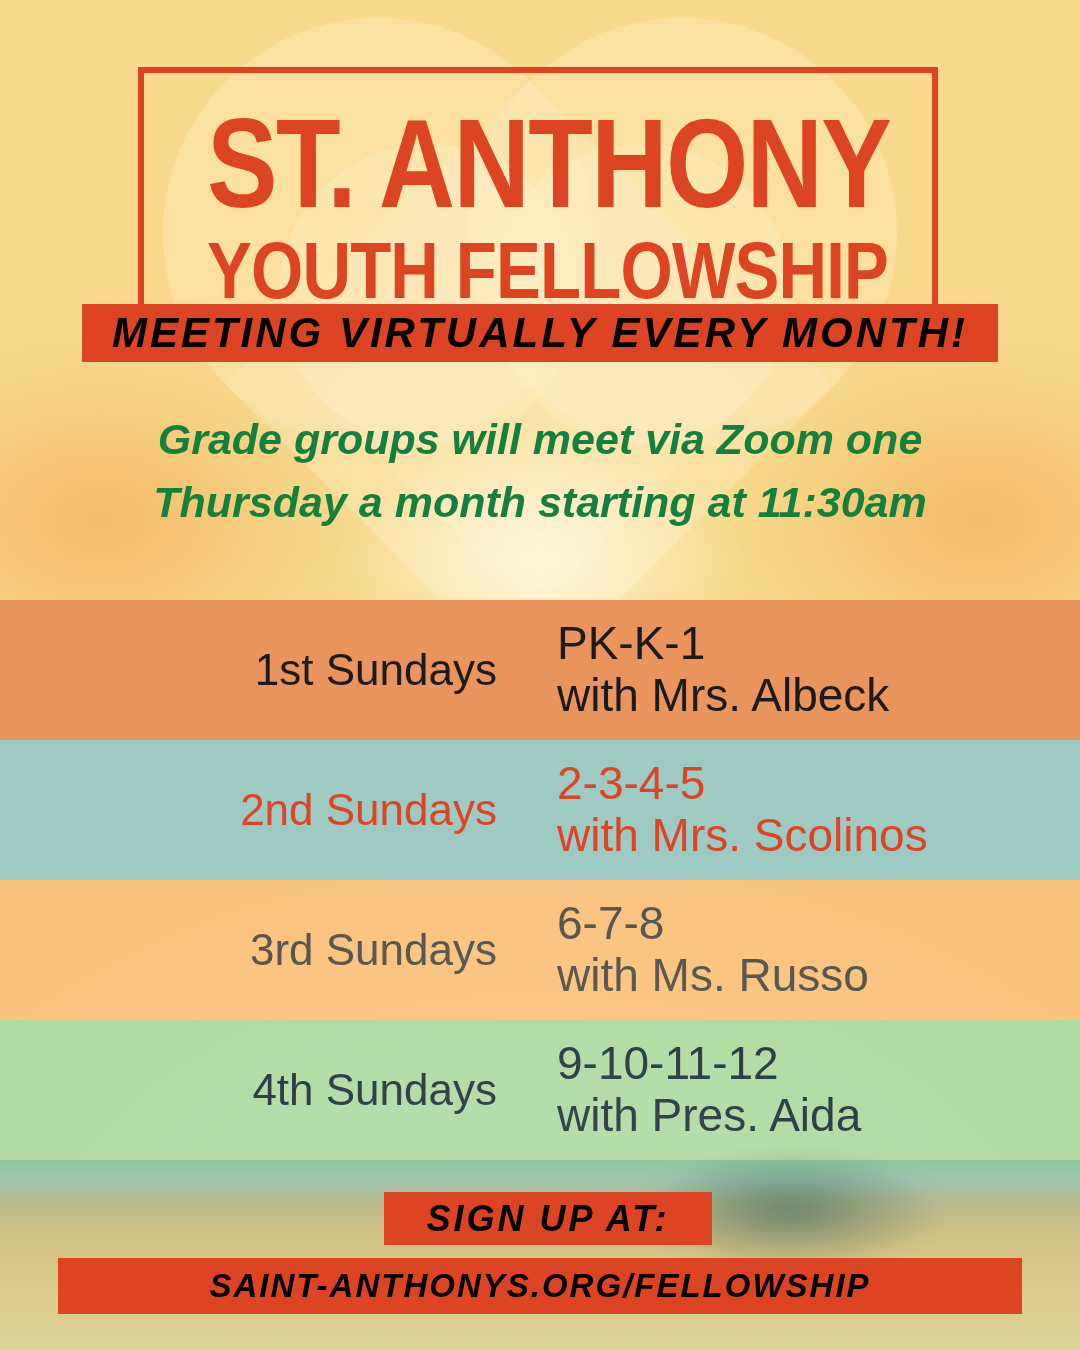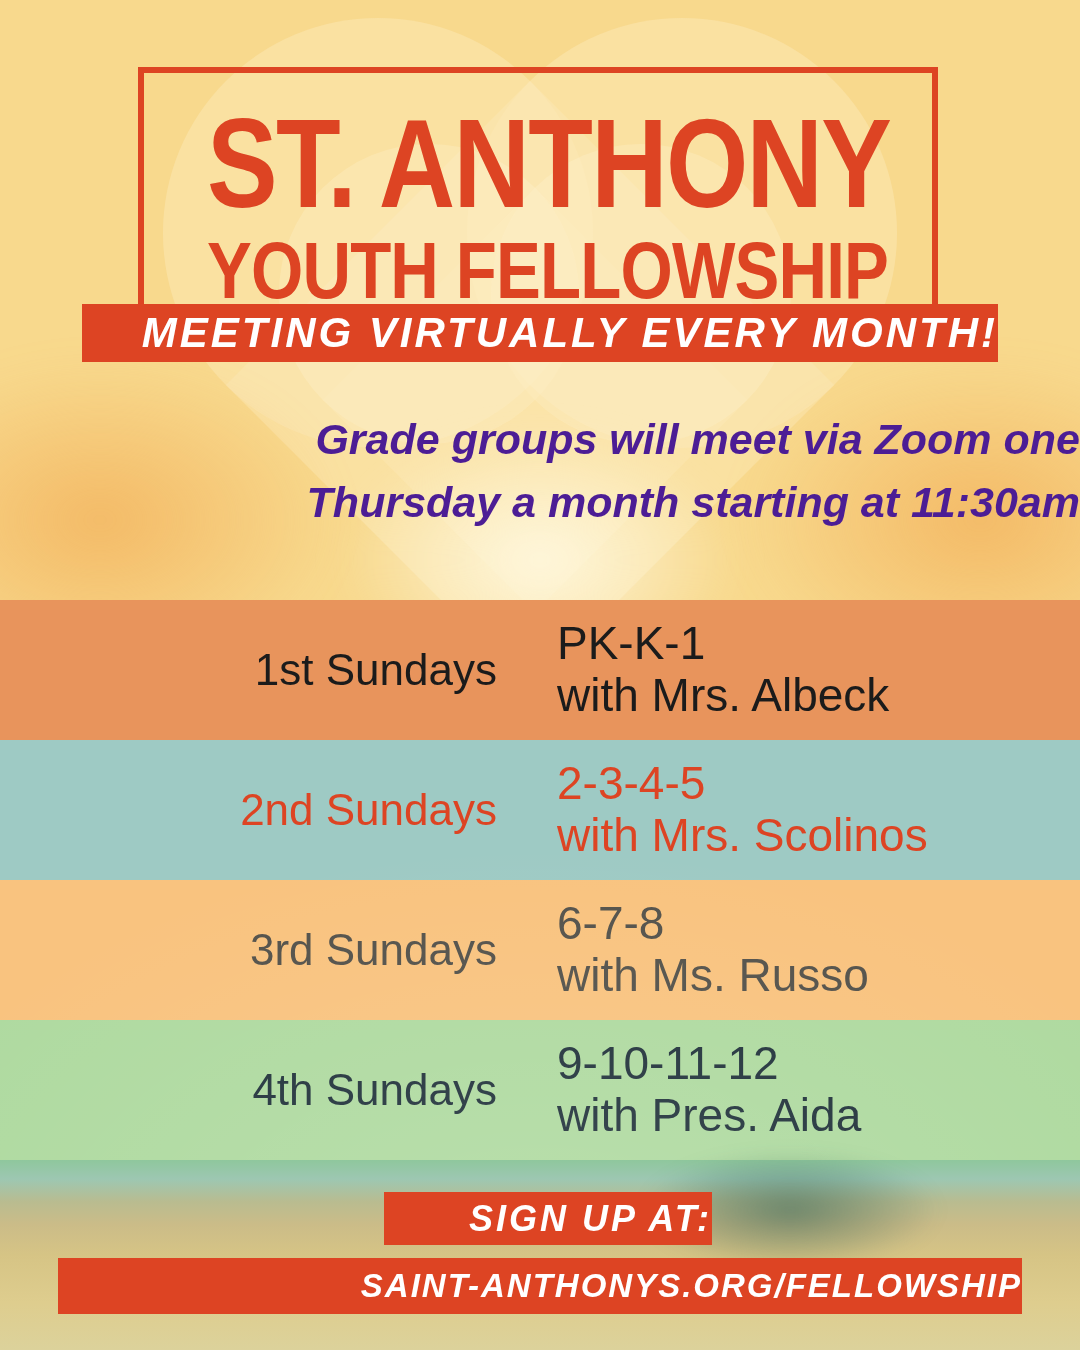--- a/index.html
+++ b/index.html
@@ -35,22 +35,22 @@
     font-size:126px; font-weight:bold; color:#DD4423; line-height:1.0;
     transform:scaleX(0.84); transform-origin:50% 50%; letter-spacing:-2px; white-space:nowrap;
   }
   .title-line2 {
     font-size:80px; font-weight:bold; color:#DD4423; line-height:1.0; margin-top:4px;
     transform:scaleX(0.84); transform-origin:50% 50%; letter-spacing:-1px; white-space:nowrap;
   }
 
   
   .brush {
-    background:#DD4423; color:#ffffff; font-weight:bold; font-style:italic;
-    text-align:right; white-space:nowrap;
+    background:#DD4423; color:#000000; font-weight:bold; font-style:italic;
+    text-align:center; white-space:nowrap;
   }
   .banner {
     position:absolute; left:82px; top:304px; width:916px; height:58px;
     line-height:58px; font-size:42px; letter-spacing:3px;
   }
 
   
   .intro {
     position:absolute; left:0; top:408px; width:1080px; text-align:center;
     color:#DD4423; font-weight:bold; font-style:italic; font-size:43px; line-height:1.47;
@@ -100,21 +100,21 @@
     <div class="glow glow-center"></div>
   </div>
 
   <div class="title-box" style="border-color: rgb(221, 68, 35);">
     <div class="title-line1" style="color: rgb(221, 68, 35);">ST. ANTHONY</div>
     <div class="title-line2" style="color: rgb(221, 68, 35);">YOUTH FELLOWSHIP</div>
   </div>
 
   <div class="brush banner" style="background-color: rgb(221, 68, 35);">MEETING VIRTUALLY EVERY MONTH!</div>
 
-  <div class="intro" style="color: #4c1d95; text-align: right;">
+  <div class="intro" style="color: #15803d;">
     <div>Grade groups will meet via Zoom one</div>
     <div>Thursday a month starting at 11:30am</div>
   </div>
 
   <div class="schedule">
 
     <div class="band" style="background-color: rgb(232, 148, 92);">
       <div class="day" style="color: rgb(27, 27, 27);">1st Sundays</div>
       <div class="who" style="color: rgb(27, 27, 27);">
         <div>PK-K-1</div>

